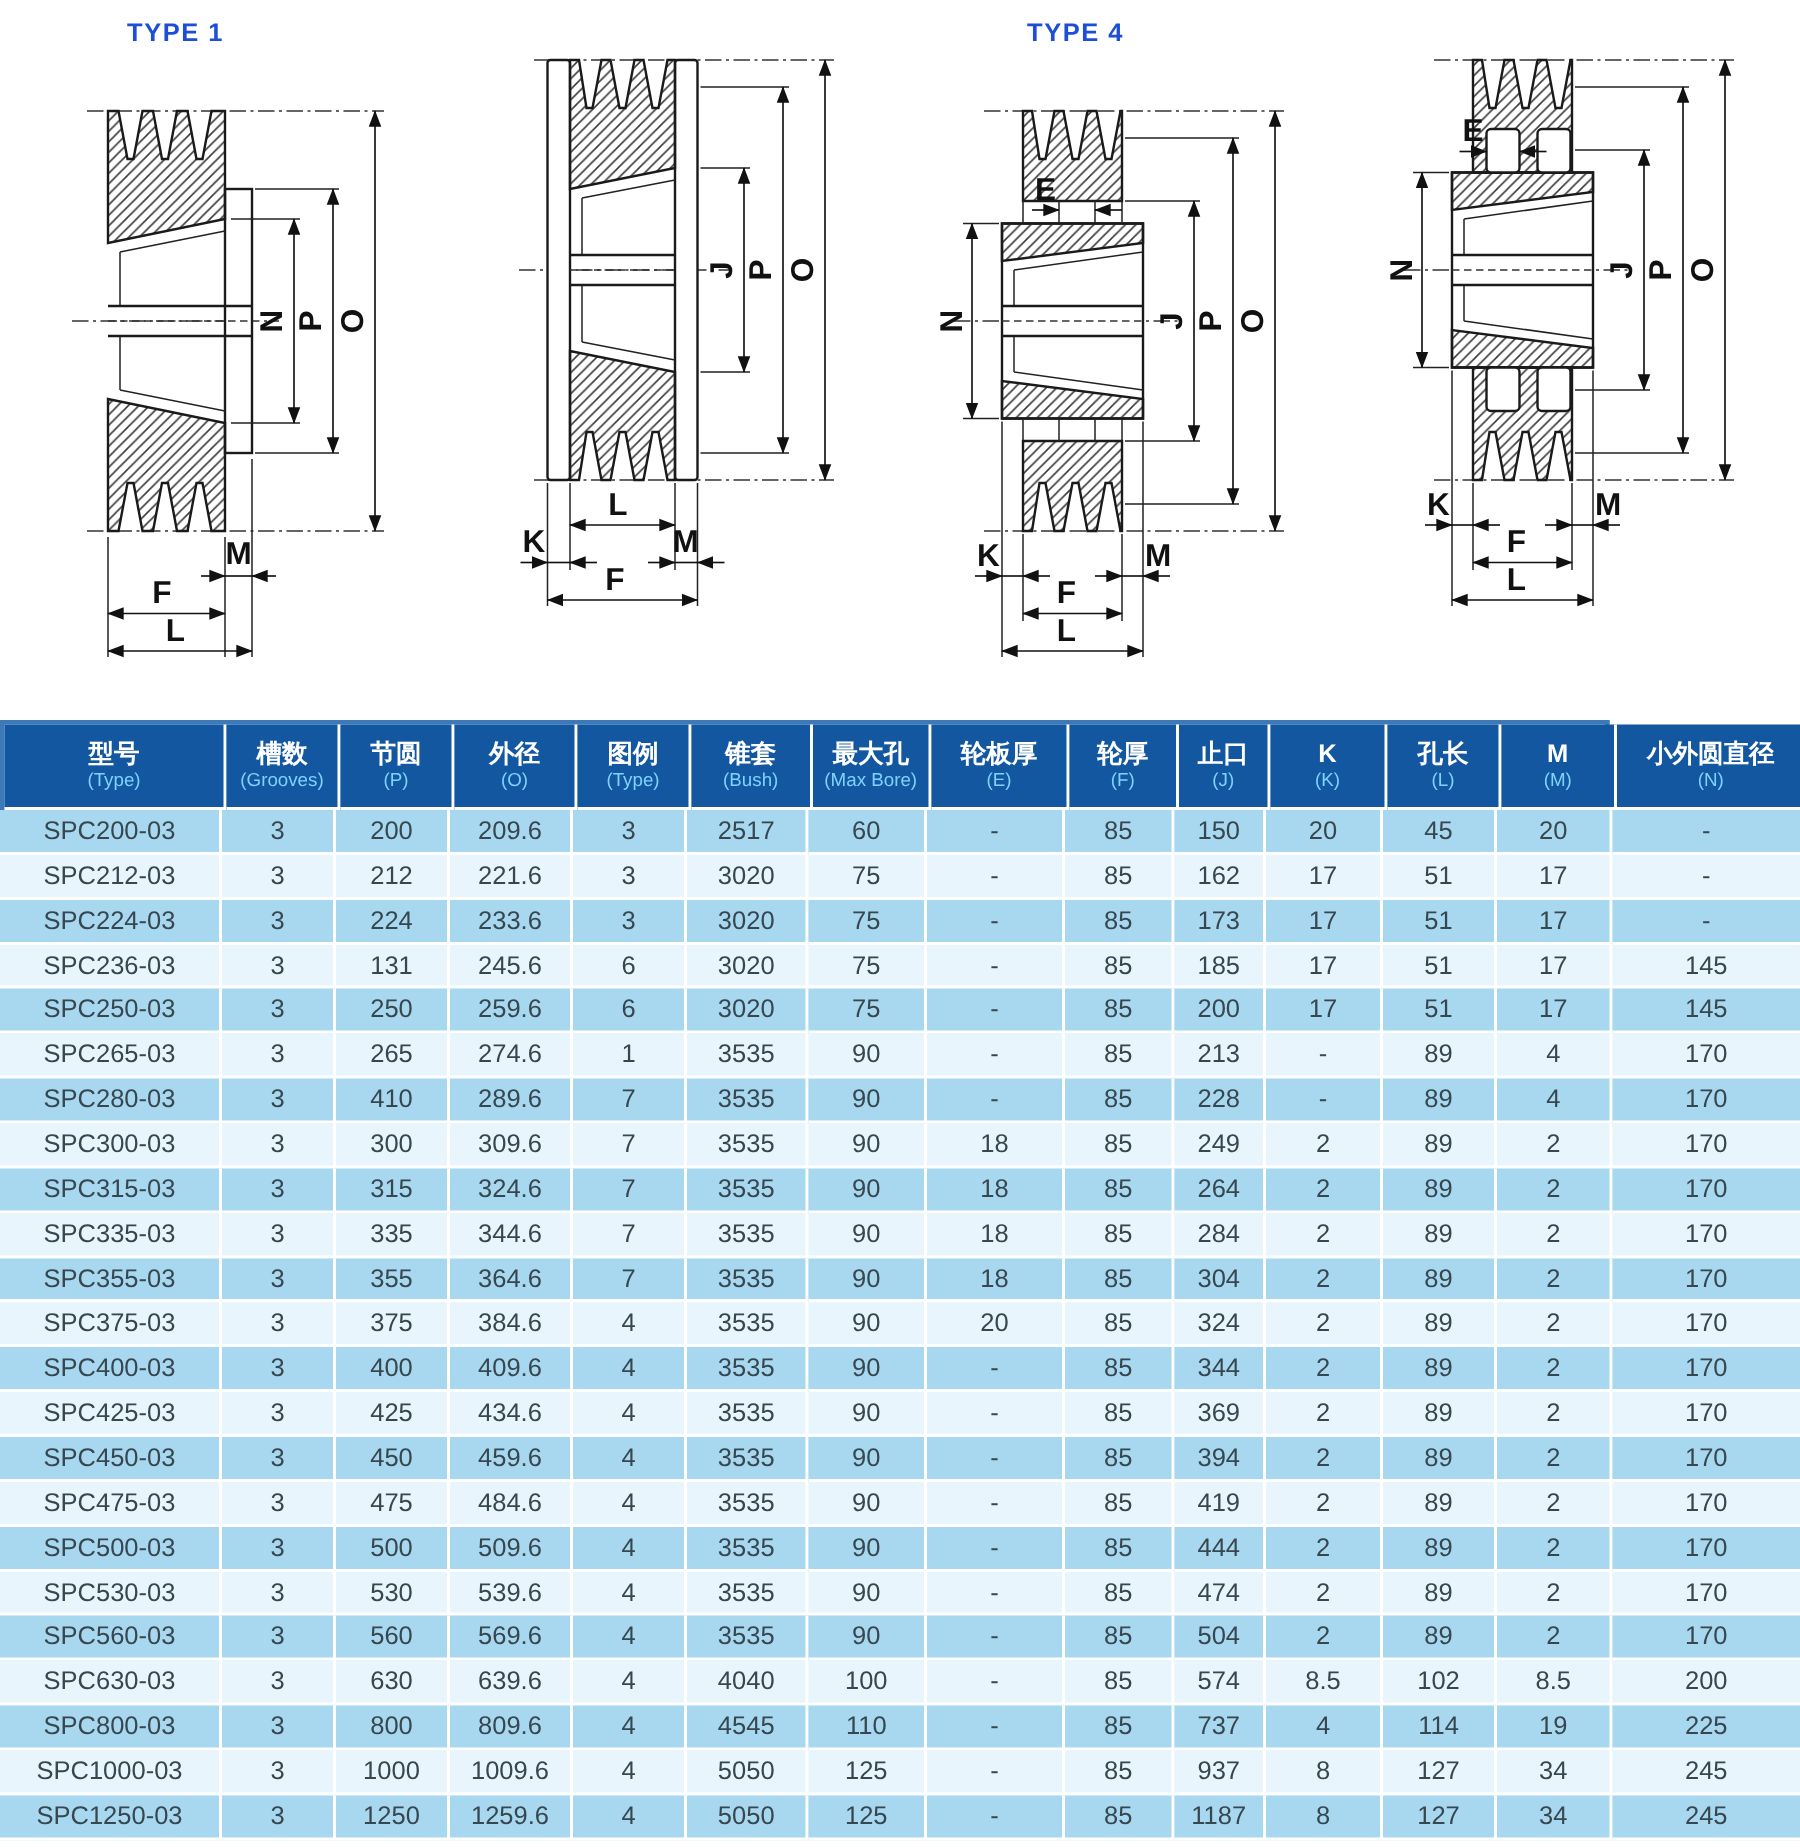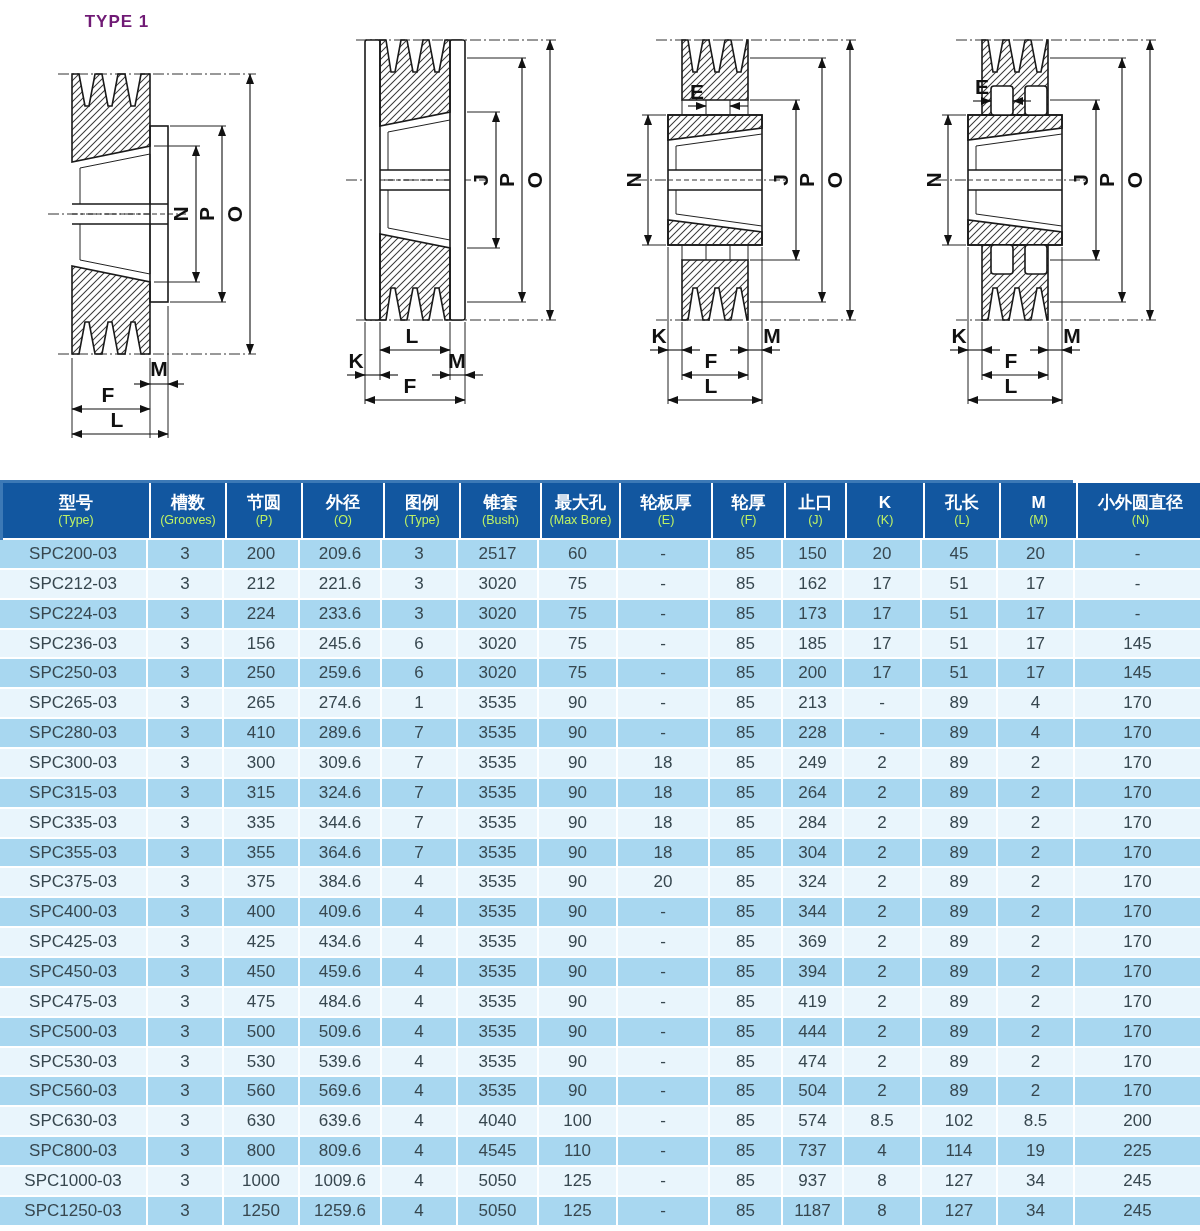--- a/index.html
+++ b/index.html
@@ -2,41 +2,41 @@
 <html><head>
 <meta charset="utf-8">
 <style>
   html,body{margin:0;padding:0;background:#fff;}
   body{width:1200px;font-family:"Liberation Sans",sans-serif;-webkit-font-smoothing:antialiased;}
 
   
   .diagrams{display:flex;width:1200px;background:#fff;}
   .diagram{width:300px;margin:0;padding:0;}
   .diagram-title{margin:12px 0 2px;text-align:center;padding-right:66px;
-    font-weight:700;font-size:17px;letter-spacing:1px;color:#701a75;}
+    font-weight:700;font-size:17px;letter-spacing:1px;color:#1d4ed8;}
   .dwg{display:block;width:300px;height:412px;}
 
   .part{fill:#fff;stroke:#1a1a1a;stroke-width:1.6;stroke-linejoin:miter;}
   .hat{fill:url(#hatch);stroke:#1a1a1a;stroke-width:1.6;stroke-linejoin:miter;}
   .ln{fill:none;stroke:#1a1a1a;stroke-width:1.6;}
   .thin{fill:none;stroke:#222;stroke-width:1;}
   .cl{fill:none;stroke:#333;stroke-width:1;stroke-dasharray:11 3 2 3;}
   .bdash{fill:none;stroke:#333;stroke-width:1;stroke-dasharray:5 3;}
   .dim{fill:none;stroke:#111;stroke-width:1.1;}
   .dimlabel{font-family:"Liberation Sans",sans-serif;font-weight:700;font-size:21px;fill:#111;}
 
   
   .spec-table{margin-top:34px;width:1200px;}
   .grid14{display:grid;grid-template-columns:148px 76px 76px 82px 76px 81px 79px 92px 73px 61px 78px 76px 77px 125px;}
   .hrow{border-top:3px solid #3c79b6;border-left:3px solid #3c79b6;border-right:3px solid #3c79b6;box-sizing:border-box;width:1073px;}
   .hcell{background:#1257a0;height:57px;display:flex;flex-direction:column;align-items:center;justify-content:center;
     border-right:2px solid #fff;border-bottom:2px solid #fff;box-sizing:border-box;color:#fff;}
   .hrow .hcell:nth-child(14n){border-right:none;}
   .h-zh{font-size:17px;font-weight:700;line-height:20px;}
-  .h-en{font-size:12.5px;font-weight:400;line-height:15px;color:#bef264;}
+  .h-en{font-size:12.5px;font-weight:400;line-height:15px;color:#7dd3fc;}
   .cell{height:29.87px;display:flex;align-items:center;justify-content:center;
     border-right:2px solid #fff;border-bottom:2px solid #fff;box-sizing:border-box;
     font-size:17px;font-weight:400;color:#37474f;}
   .tbody .cell:nth-child(14n){border-right:none;}
   .r-odd{background:#a8d7f0;}
   .r-even{background:#e9f5fc;}
 </style>
 </head>
 <body>
 
@@ -109,20 +109,21 @@
       <path class="dim" marker-end="url(#arw)" d="M132,375 H150"></path>
       <path class="dim" marker-end="url(#arw)" d="M183,375 H165"></path>
       <path class="dim" d="M150,375 H165"></path>
       <text class="dimlabel" x="157" y="368" text-anchor="middle">M</text>
       <path class="dim" marker-start="url(#arw)" marker-end="url(#arw)" d="M65,400 H165"></path>
       <text class="dimlabel" x="110" y="393" text-anchor="middle">F</text>
     </svg>
   </figure>
 
   <figure class="diagram">
+    <div class="diagram-title">TYPE 4</div>
     <svg class="dwg" viewBox="0 0 300 412">
       <path class="cl" d="M56,40 H256 M56,320 H256 M36,180 H186"></path>
       <rect class="part" x="68" y="115" width="94" height="130"></rect>
       <path class="hat" d="M68,115 H162 V128 L68,140 Z"></path>
       <path class="hat" d="M68,245 H162 V232 L68,220 Z"></path>
       <path class="hat" d="M82,100 L82,40 H88 L93,72 H97 L103,40 H109 L115,72 H119 L125,40 H131 L137,72 H141 L147,40 H148 V100 Z"></path>
       <path class="hat" d="M82,260 L82,320 H88 L93,288 H97 L103,320 H109 L115,288 H119 L125,320 H131 L137,288 H141 L147,320 H148 V260 Z"></path>
       <path class="thin" d="M106,100 V115 M130,100 V115 M82,100 V115 M148,100 V115 M106,245 V260 M130,245 V260 M82,245 V260 M148,245 V260"></path>
       <path class="thin" d="M76,146 L162,134 M76,146 V170 M76,214 L162,226 M76,214 V190"></path>
       <path class="ln" d="M68,170 H162 M68,190 H162"></path>
@@ -298,21 +299,21 @@
       <div class="cell r-odd">75</div>
       <div class="cell r-odd">-</div>
       <div class="cell r-odd">85</div>
       <div class="cell r-odd">173</div>
       <div class="cell r-odd">17</div>
       <div class="cell r-odd">51</div>
       <div class="cell r-odd">17</div>
       <div class="cell r-odd">-</div>
       <div class="cell r-even">SPC236-03</div>
       <div class="cell r-even">3</div>
-      <div class="cell r-even">156</div>
+      <div class="cell r-even">131</div>
       <div class="cell r-even">245.6</div>
       <div class="cell r-even">6</div>
       <div class="cell r-even">3020</div>
       <div class="cell r-even">75</div>
       <div class="cell r-even">-</div>
       <div class="cell r-even">85</div>
       <div class="cell r-even">185</div>
       <div class="cell r-even">17</div>
       <div class="cell r-even">51</div>
       <div class="cell r-even">17</div>

